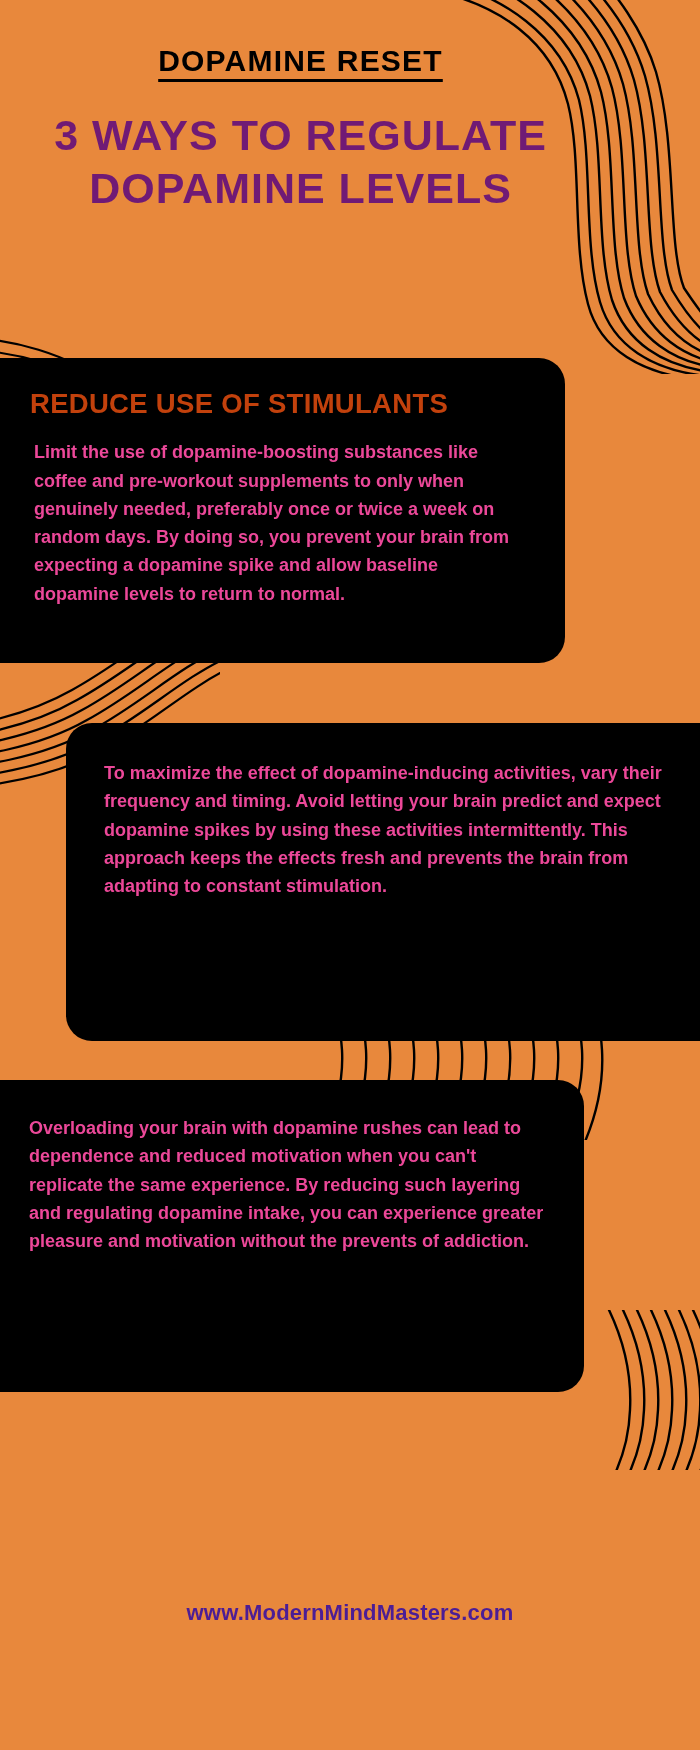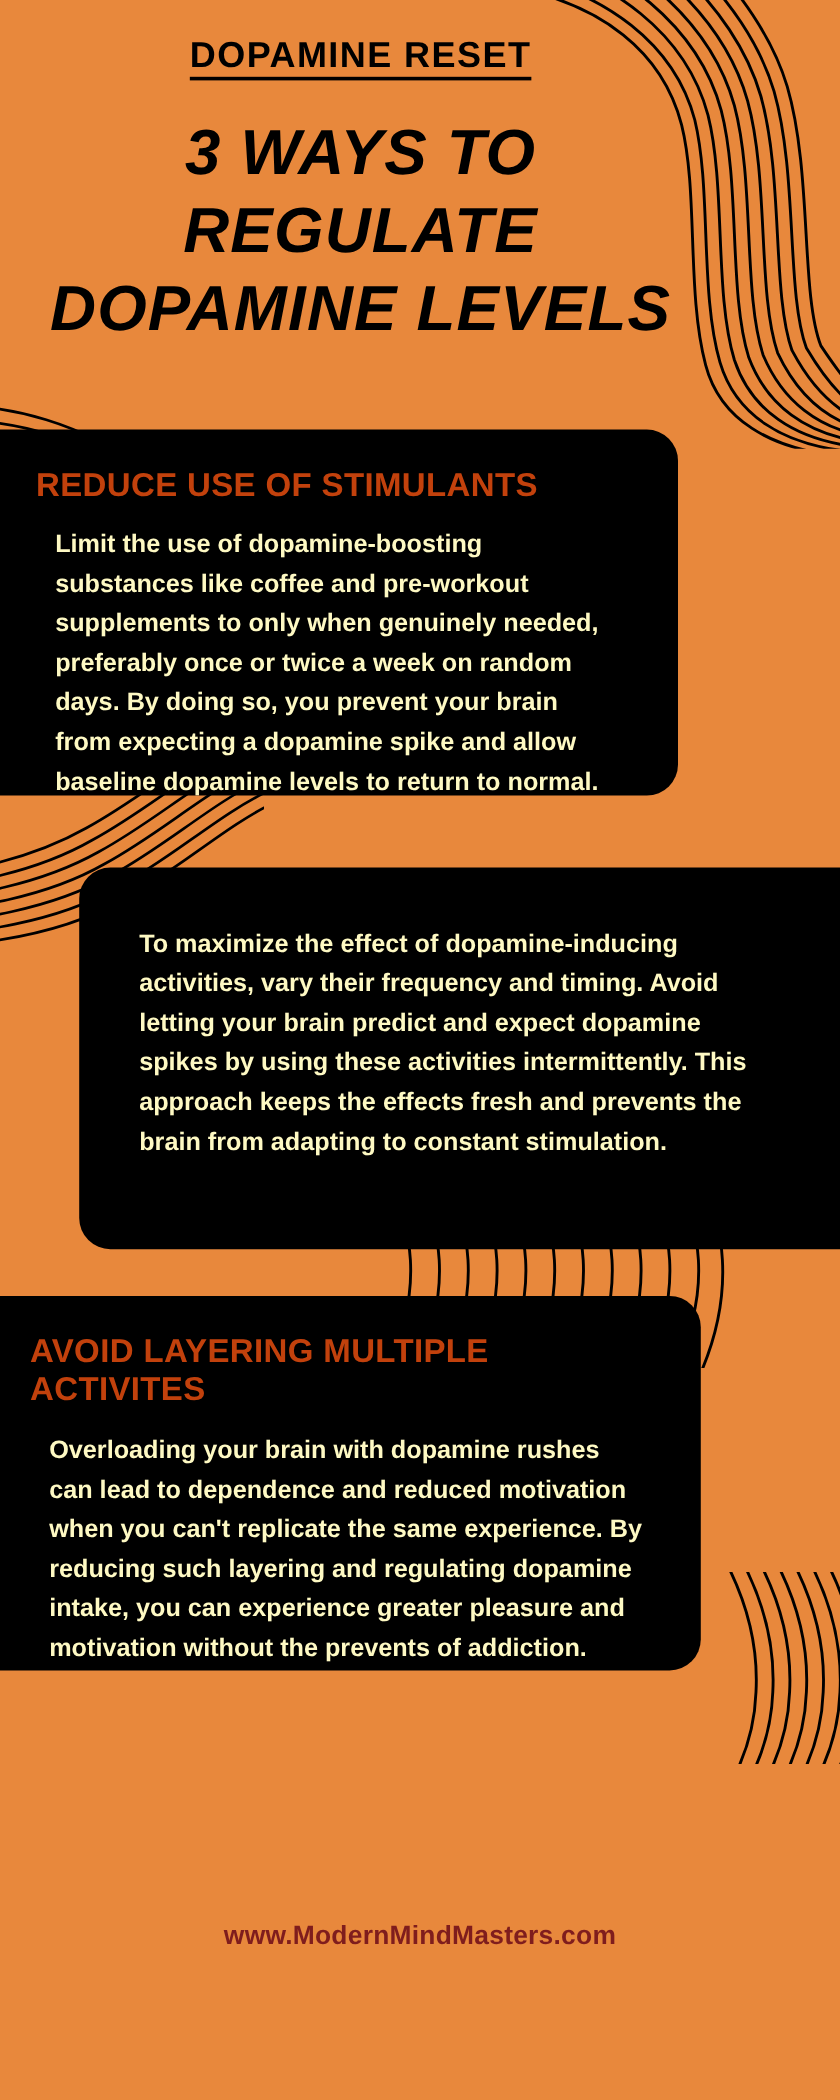--- a/index.html
+++ b/index.html
@@ -34,68 +34,67 @@
   #deco-left-mid  { top: 330px; left: -40px; width: 250px; height: 120px; }
   #deco-left-card1{ top: 640px; left: -60px; width: 280px; height: 160px; }
   #deco-mid-card2 { top: 1020px; left: 300px; width: 330px; height: 120px; }
   #deco-right-card3{ top: 1310px; right: -20px; width: 120px; height: 160px; }
 
   
   .header {
     position: absolute;
     top: 0; left: 0;
     width: 601px;
-    padding-top: 30px;
+    padding-top: 44px;
     text-align: center;
     z-index: 4;
   }
   .eyebrow {
     font-size: 30px;
     font-weight: 700;
     letter-spacing: 1.2px;
     color: #000000;
     text-decoration: underline;
     text-underline-offset: 8px;
     text-decoration-thickness: 3px;
     margin: 0 0 32px 0;
     line-height: 1.1;
   }
   .headline {
-    font-size: 53px;
+    font-size: 43px;
     font-weight: 900;
     letter-spacing: 1px;
-    color: #000000;
+    color: #701a75;
     line-height: 1.23;
     margin: 0 auto;
     max-width: 560px;
     text-transform: uppercase;
-    font-style: italic;
   }
 
   
   .card {
     position: absolute;
     background: #000000;
     z-index: 3;
     box-sizing: border-box;
   }
   .card-title {
     color: #c2410c;
     font-weight: 800;
     letter-spacing: 0.3px;
     line-height: 1.18;
     margin: 0 0 18px 0;
     text-transform: uppercase;
   }
   .card-body {
-    color: #fef9c3;
-    font-size: 21px;
+    color: #ec4899;
+    font-size: 18px;
     font-weight: 600;
     line-height: 1.57;
-    margin: 16px;
+    margin: 4px;
   }
 
   
   #card-1 {
     top: 358px;
     left: -30px;
     width: 595px;
     height: 305px;
     border-radius: 26px;
     padding: 30px 34px 26px 60px;
@@ -129,21 +128,21 @@
     position: absolute;
     top: 1600px;
     left: 0;
     width: 700px;
     text-align: center;
     z-index: 4;
   }
   .footer-url {
     font-size: 22px;
     font-weight: 800;
-    color: #7f1d1d;
+    color: #4c1d95;
     letter-spacing: 0.2px;
   }
 </style>
 </head>
 <body>
 
 <div class="poster">
 
   <div class="deco" id="deco-top-right">
     <svg viewBox="0 0 240 380" width="240" height="380" fill="none" xmlns="http://www.w3.org/2000/svg">
@@ -229,21 +228,20 @@
   <div class="card" id="card-1">
     <div class="card-title">REDUCE USE OF STIMULANTS</div>
     <p class="card-body">Limit the use of dopamine-boosting substances like coffee and pre-workout supplements to only when genuinely needed, preferably once or twice a week on random days. By doing so, you prevent your brain from expecting a dopamine spike and allow baseline dopamine levels to return to normal.</p>
   </div>
 
   <div class="card" id="card-2">
     <p class="card-body">To maximize the effect of dopamine-inducing activities, vary their frequency and timing. Avoid letting your brain predict and expect dopamine spikes by using these activities intermittently. This approach keeps the effects fresh and prevents the brain from adapting to constant stimulation.</p>
   </div>
 
   <div class="card" id="card-3">
-    <div class="card-title">AVOID LAYERING MULTIPLE ACTIVITES</div>
     <p class="card-body">Overloading your brain with dopamine rushes can lead to dependence and reduced motivation when you can't replicate the same experience. By reducing such layering and regulating dopamine intake, you can experience greater pleasure and motivation without the prevents of addiction.</p>
   </div>
 
   <div class="footer">
     <span class="footer-url">www.ModernMindMasters.com</span>
   </div>
 
 </div>
 
 </body></html>

